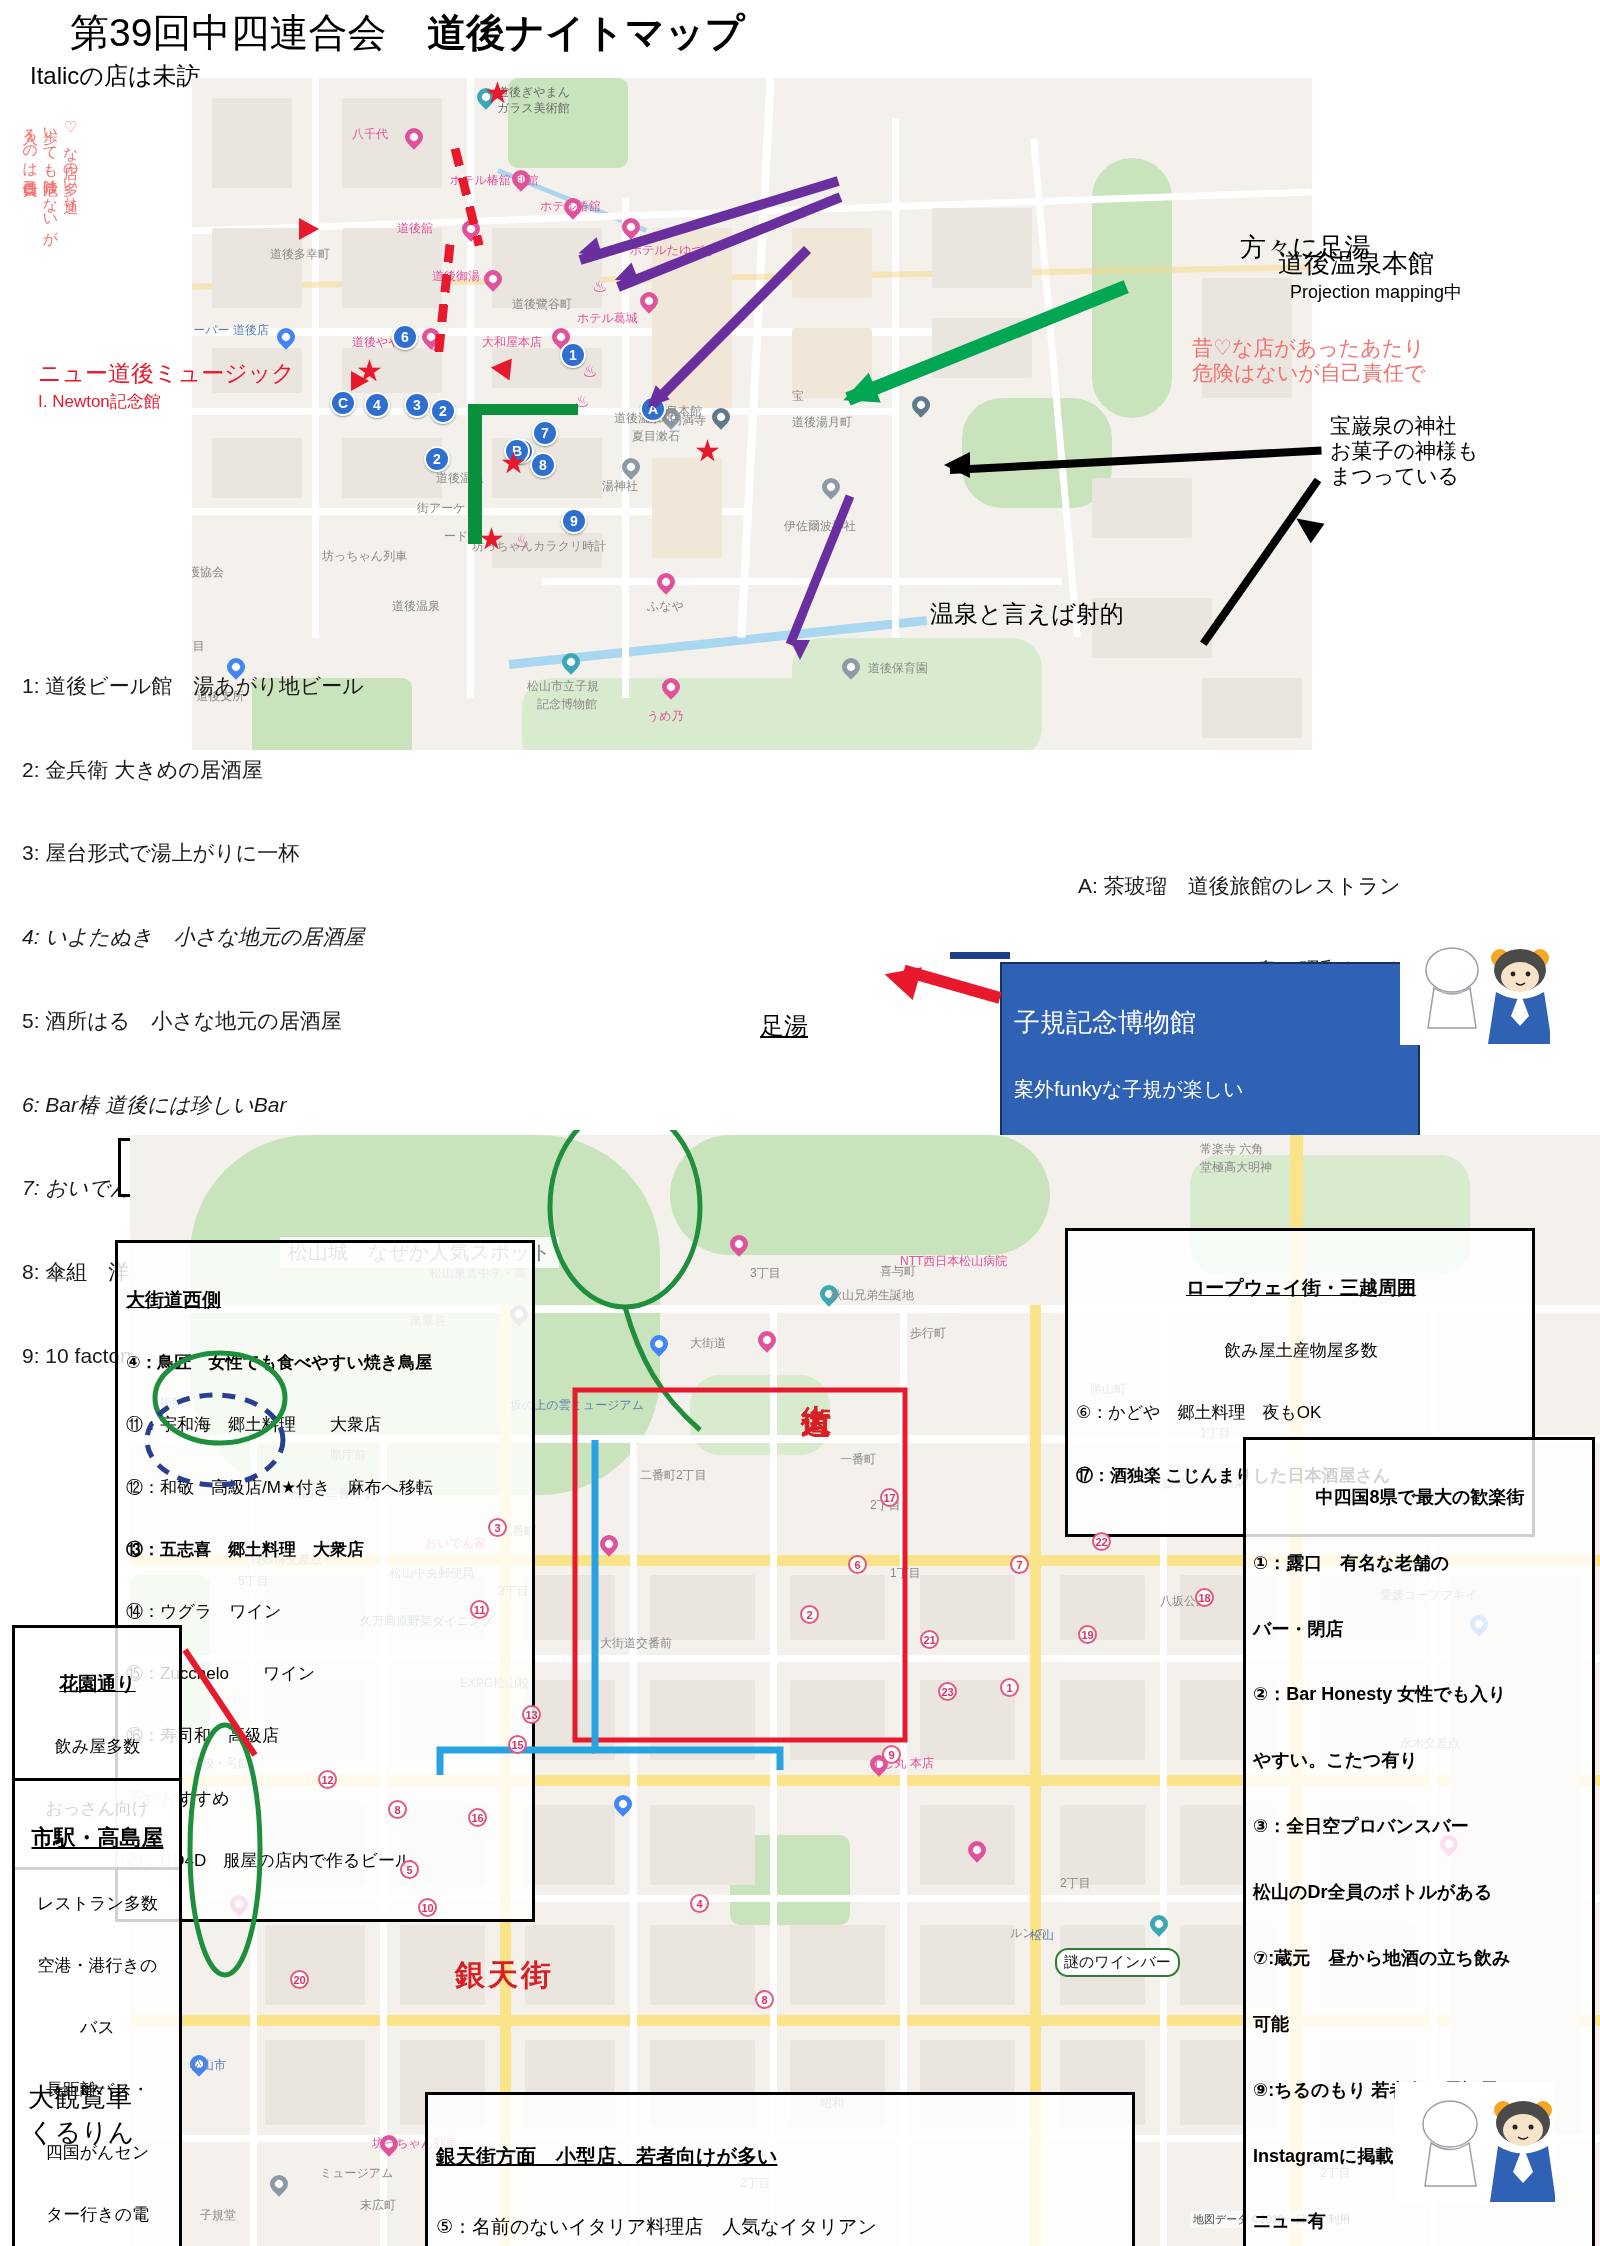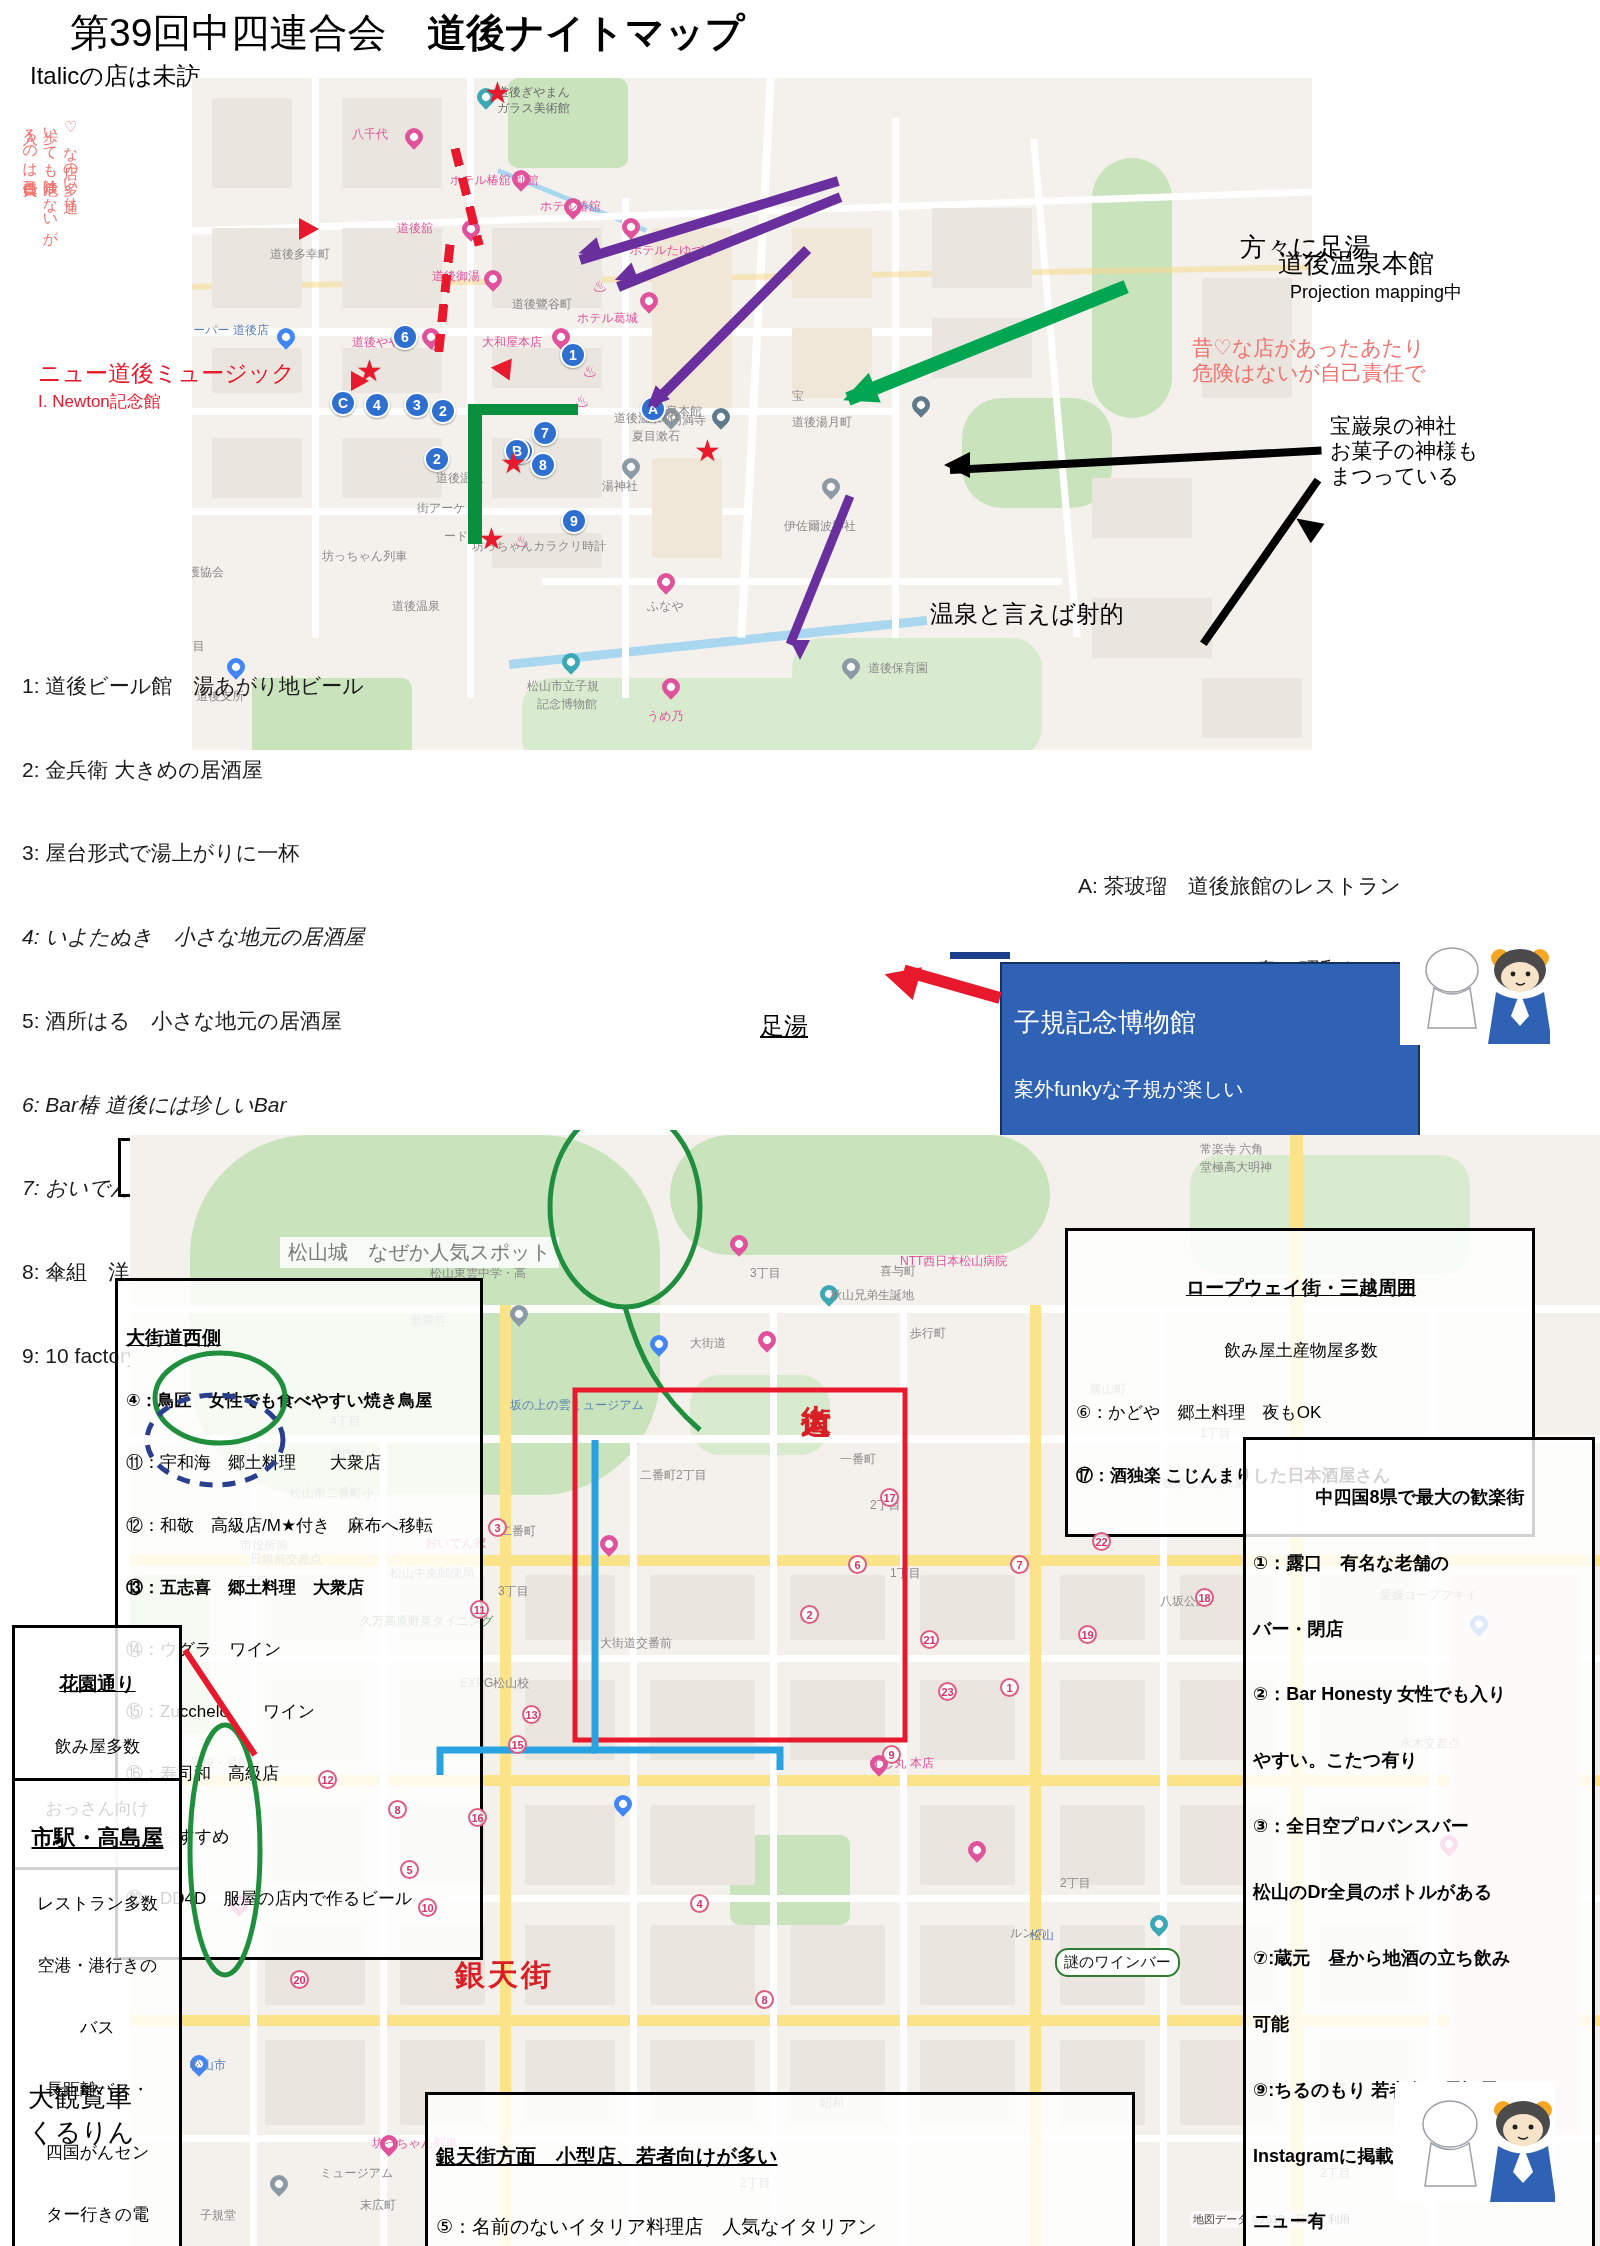--- a/index.html
+++ b/index.html
@@ -632,21 +632,21 @@
     <div class="mlabel blue" style="left:900px;top:792px;">松山</div>
     <div class="mlabel gray" style="left:930px;top:740px;">2丁目</div>
     <div class="mlabel gray" style="left:1070px;top:290px;">1丁目</div>
     <div class="mlabel gray" style="left:690px;top:960px;">昭和</div>
 
     <div class="credit" style="left:1060px;top:1076px;">地図データ ©2019　日本　利用</div>
   </div>
 
   <div class="castlelabel" style="left:280px; top:1237px;">松山城　なぜか人気スポット</div>
 
-  <div class="wbox" style="left:115px; top:1278px; width:368px; font-size:17px; padding:4px 6px 6px 8px;">
+  <div class="wbox" style="left:115px; top:1240px; width:420px; font-size:17px; padding:4px 6px 6px 8px;">
     <div class="hd" style="font-size:19px;">大街道西側</div>
     <div class="bold">④：鳥匠　女性でも食べやすい焼き鳥屋</div>
     <div>⑪：宇和海　郷土料理　　大衆店</div>
     <div>⑫：和敬　高級店/M★付き　麻布へ移転</div>
     <div class="bold">⑬：五志喜　郷土料理　大衆店</div>
     <div>⑭：ウグラ　ワイン</div>
     <div>⑮：Zucchelo　　ワイン</div>
     <div>⑯：寿司和　高級店</div>
     <div>予約おすすめ</div>
     <div>⑳：DD4D　服屋の店内で作るビール</div>

